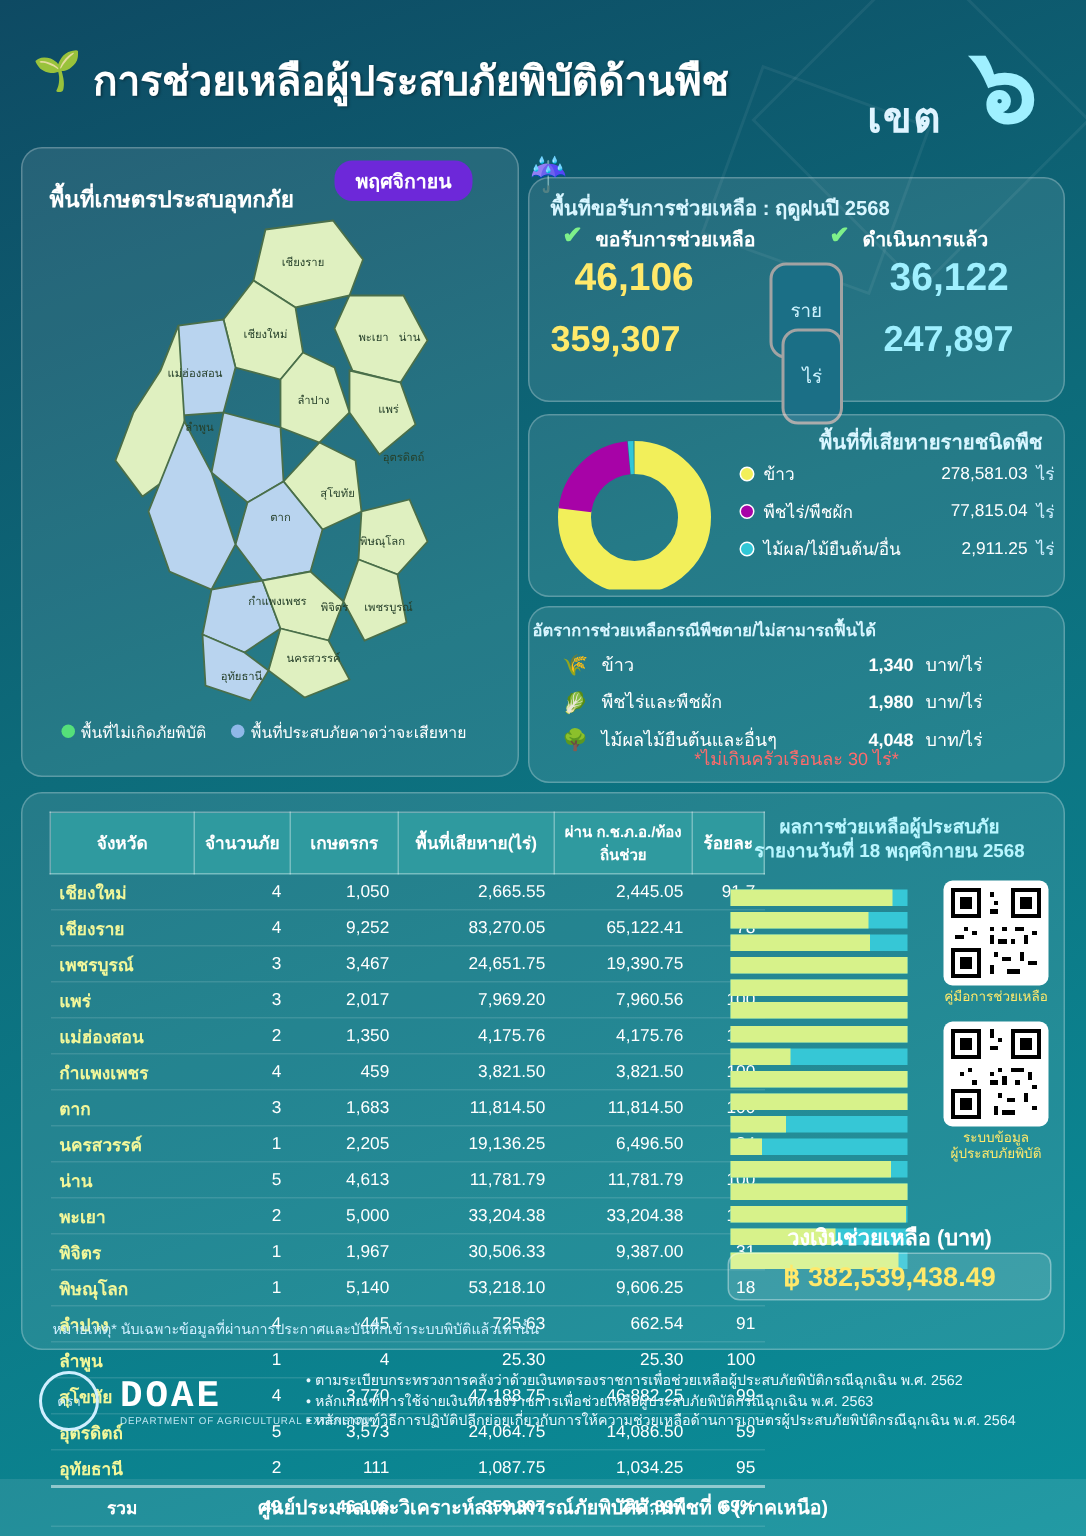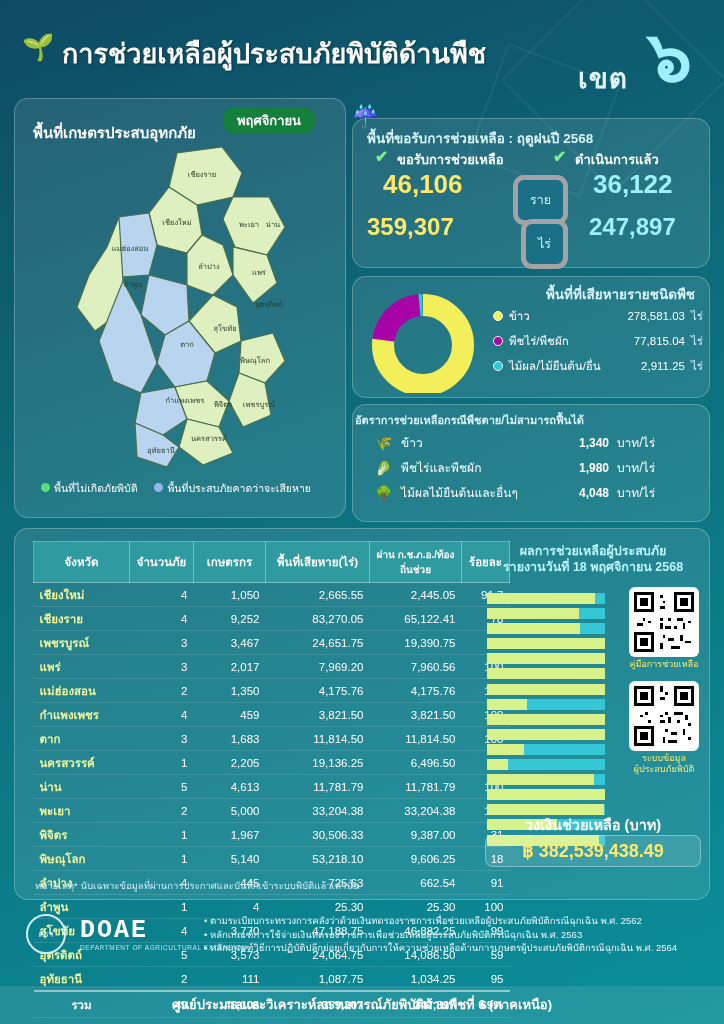--- a/index.html
+++ b/index.html
@@ -44,21 +44,21 @@
   }
 
   
   .map-panel { left: 14px; top: 98px; width: 332px; height: 420px; }
   .map-title {
     position: absolute; left: 18px; top: 22px;
     color: #fff; font-size: 15px; font-weight: bold;
   }
   .month-badge {
     position: absolute; left: 208px; top: 8px;
-    background: #15803d; color: #fff; font-size: 13px; font-weight: bold;
+    background: #6d28d9; color: #fff; font-size: 13px; font-weight: bold;
     padding: 3px 14px; border-radius: 12px;
   }
   .map-svg { position: absolute; left: 22px; top: 36px; }
   .legend { position: absolute; left: 26px; bottom: 20px; font-size: 10.5px; color: #fff; }
   .legend span.dot { display:inline-block; width:9px; height:9px; border-radius:50%; margin-right:4px; }
   .lg1 { background:#55e07a; }
   .lg2 { background:#8fb8e8; }
   .legend .it { display:inline-block; margin-right: 14px; }
 
   
@@ -67,22 +67,22 @@
   .req-head { position:absolute; top: 30px; color:#ffffff; font-size: 13px; font-weight: bold; }
   .req-h1 { left: 44px; }
   .req-h2 { left: 222px; }
   .chk { position:absolute; font-size: 16px; color:#7ef08a; font-weight:bold; }
   .chk1 { left: 22px; top: 28px; }
   .chk2 { left: 200px; top: 28px; }
   .bignum { position:absolute; font-size: 26px; font-weight: bold; color:#ffe96b; }
   .bn1 { left: 30px; top: 50px; }
   .bn2 { left: 240px; top: 50px; color:#9ff0ff; }
   .unit-pill {
-    position:absolute; background:#1b6f86; border:5px solid #a3a3a3; color:#cdf3ff;
-    font-size: 12.5px; padding: 10px 12px; border-radius: 11px;
+    position:absolute; background:#1b6f86; border:2px solid #a3a3a3; color:#cdf3ff;
+    font-size: 12.5px; padding: 20px 12px; border-radius: 11px;
   }
   .up1 { left: 160px; top: 56px; }
   .up2 { left: 168px; top: 100px; }
   .bn3 { left: 14px; top: 94px; font-size: 24px; color:#ffe96b; }
   .bn4 { left: 236px; top: 94px; font-size: 24px; color:#9ff0ff; }
   .cloud { position:absolute; left: 352px; top: 104px; font-size: 22px; color:#cfefff; }
 
   
   .donut-panel { left: 352px; top: 276px; width: 358px; height: 122px; }
   .donut-title { position:absolute; right: 14px; top: 6px; color:#d8f6ff; font-size: 13.5px; font-weight:bold; }
@@ -291,20 +291,21 @@
         <span class="vl">1,980</span>
         <span class="un">บาท/ไร่</span>
       </div>
       <div class="row">
         <span class="ic">🌳</span>
         <span class="nm">ไม้ผลไม้ยืนต้นและอื่นๆ</span>
         <span class="vl">4,048</span>
         <span class="un">บาท/ไร่</span>
       </div>
     </div>
+    <div class="rate-note">*ไม่เกินครัวเรือนละ 30 ไร่*</div>
   </div>
 
   <div class="panel table-panel">
     <table class="main">
       <thead>
         <tr>
           <th style="width:96px">จังหวัด</th>
           <th style="width:64px">จำนวนภัย</th>
           <th style="width:72px">เกษตรกร</th>
           <th style="width:104px">พื้นที่เสียหาย(ไร่)</th>

